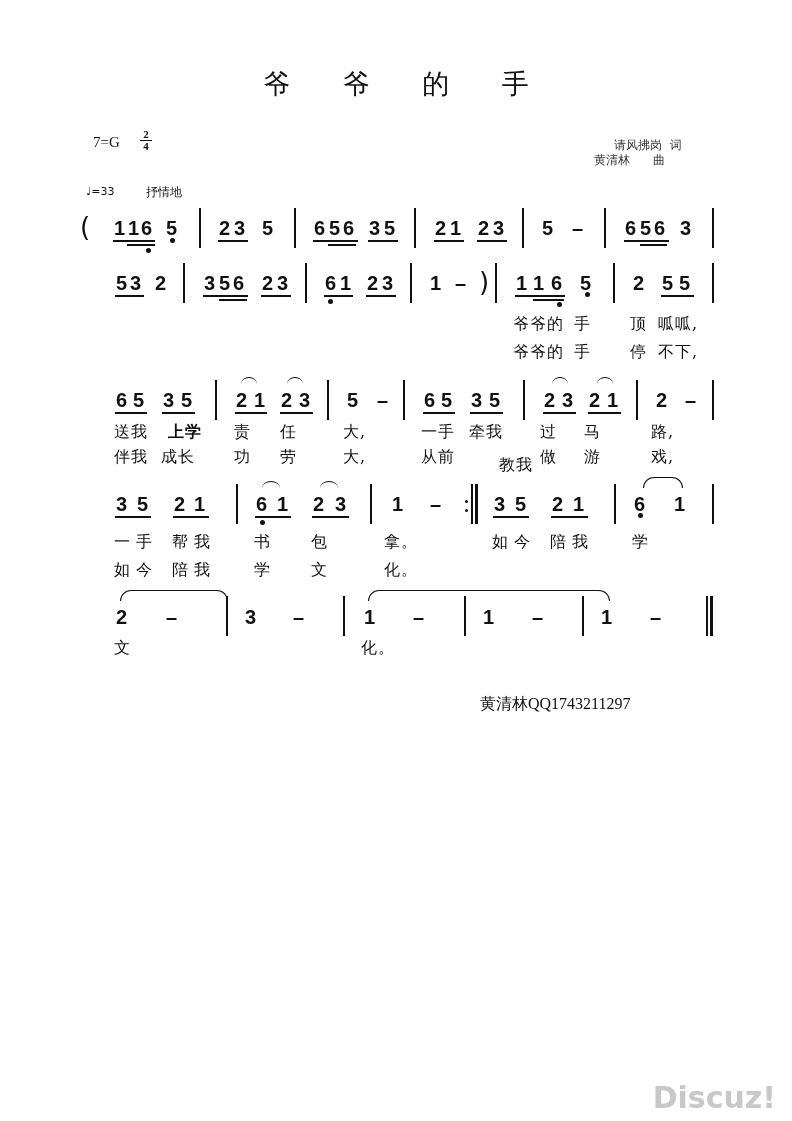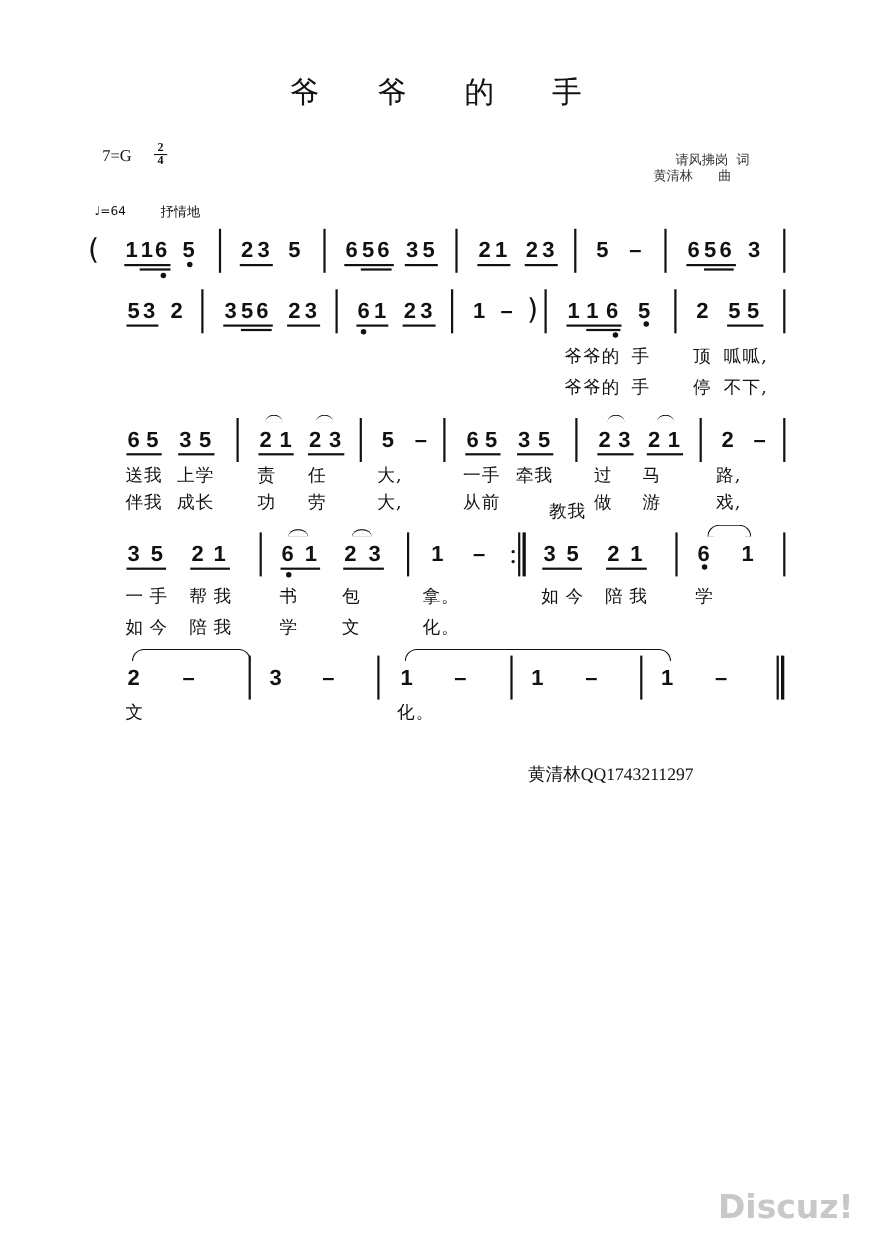--- a/index.html
+++ b/index.html
@@ -38,21 +38,21 @@
   <span>4</span>
 </div>
 <div class="abs credit" style="left:594px; top:138px;margin-left:20px;">
   <span>请风拂岗</span>&nbsp;
   <span>词</span>
 </div>
 <div class="abs credit" style="left:594px; top:153px;">
   <span>黄清林</span>&nbsp;&nbsp;&nbsp;&nbsp;&nbsp;
   <span>曲</span>
 </div>
-<div class="abs tempo">♩=64</div>
+<div class="abs tempo">♩=33</div>
 <div class="abs expr">抒情地</div>
 
 <div>
   <span class="paren" style="left:80px; top:214px;">(</span>
   <span class="n" style="left:114px; top:218px;">1</span>
   <span class="n" style="left:128px; top:218px;">1</span>
   <span class="n" style="left:141px; top:218px;">6</span>
   <div class="ul" style="left:113px; top:240px; width:42px;"></div>
   <div class="ul" style="left:127px; top:244px; width:28px;"></div>
   <div class="dot" style="left:146px; top:248px;"></div>
@@ -193,21 +193,21 @@
   <span class="n" style="left:589px; top:390px;">2</span>
   <span class="n" style="left:607px; top:390px;">1</span>
   <div class="ul" style="left:588px; top:412px; width:33px;"></div>
   <div class="bl" style="left:636px; top:380px; height:40px;"></div>
 
   <span class="n" style="left:656px; top:390px;">2</span>
   <span class="n" style="left:685px; top:390px;">–</span>
   <div class="bl" style="left:712px; top:380px; height:40px;"></div>
 
   <span class="lyr" style="left:114px; top:423px;">送我</span>
-  <span class="lyr" style="left:161px; top:423px;">上学</span>
+  <span class="lyr" style="left:168px; top:423px;font-weight:bold;">上学</span>
   <span class="lyr" style="left:234px; top:423px;">责</span>
   <span class="lyr" style="left:280px; top:423px;">任</span>
   <span class="lyr" style="left:343px; top:423px;">大,</span>
   <span class="lyr" style="left:421px; top:423px;">一手</span>
   <span class="lyr" style="left:469px; top:423px;">牵我</span>
   <span class="lyr" style="left:540px; top:423px;">过</span>
   <span class="lyr" style="left:584px; top:423px;">马</span>
   <span class="lyr" style="left:651px; top:423px;">路,</span>
 
   <span class="lyr" style="left:114px; top:448px;">伴我</span>

